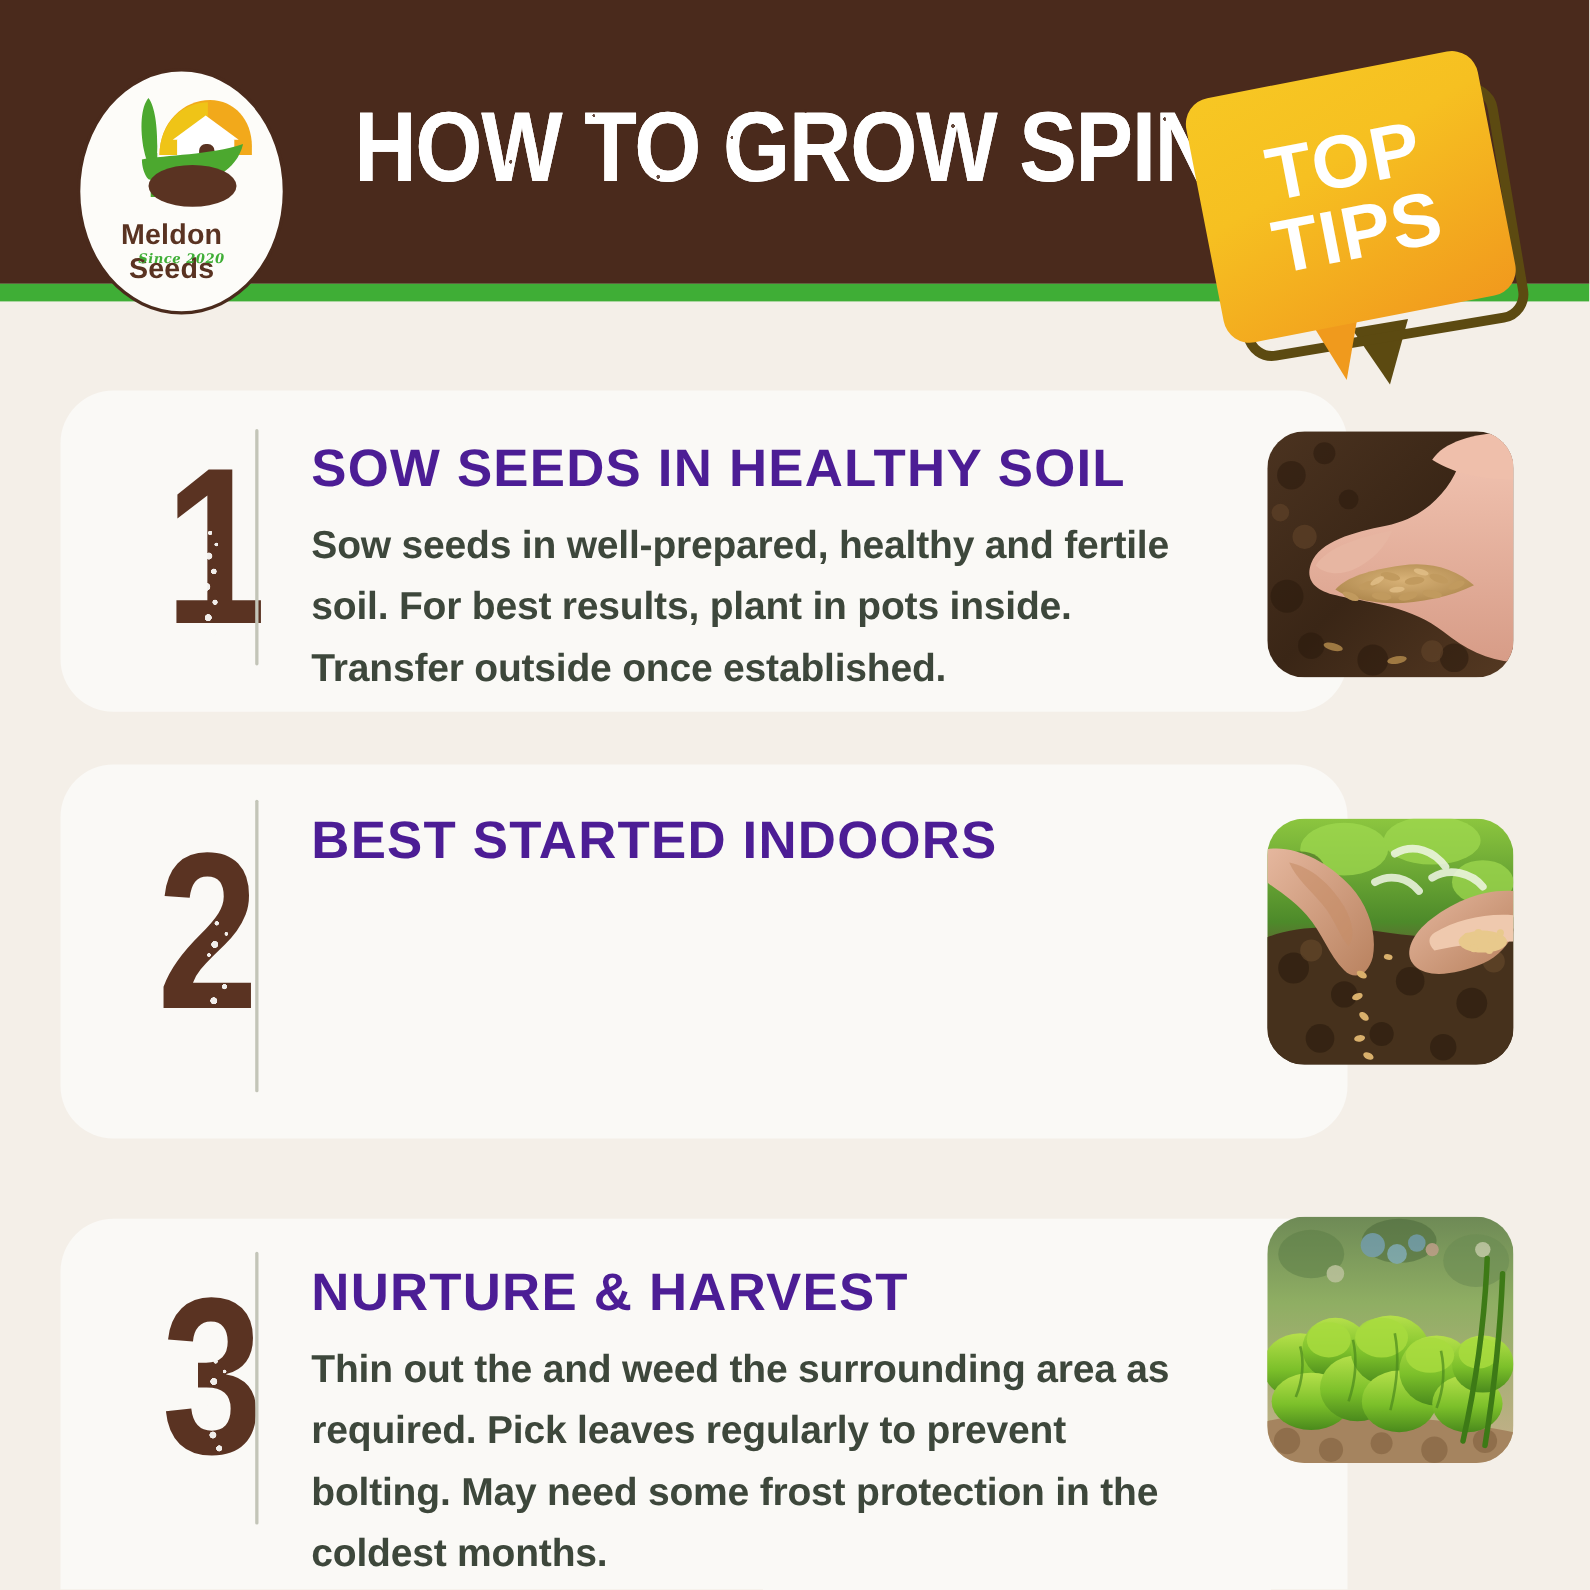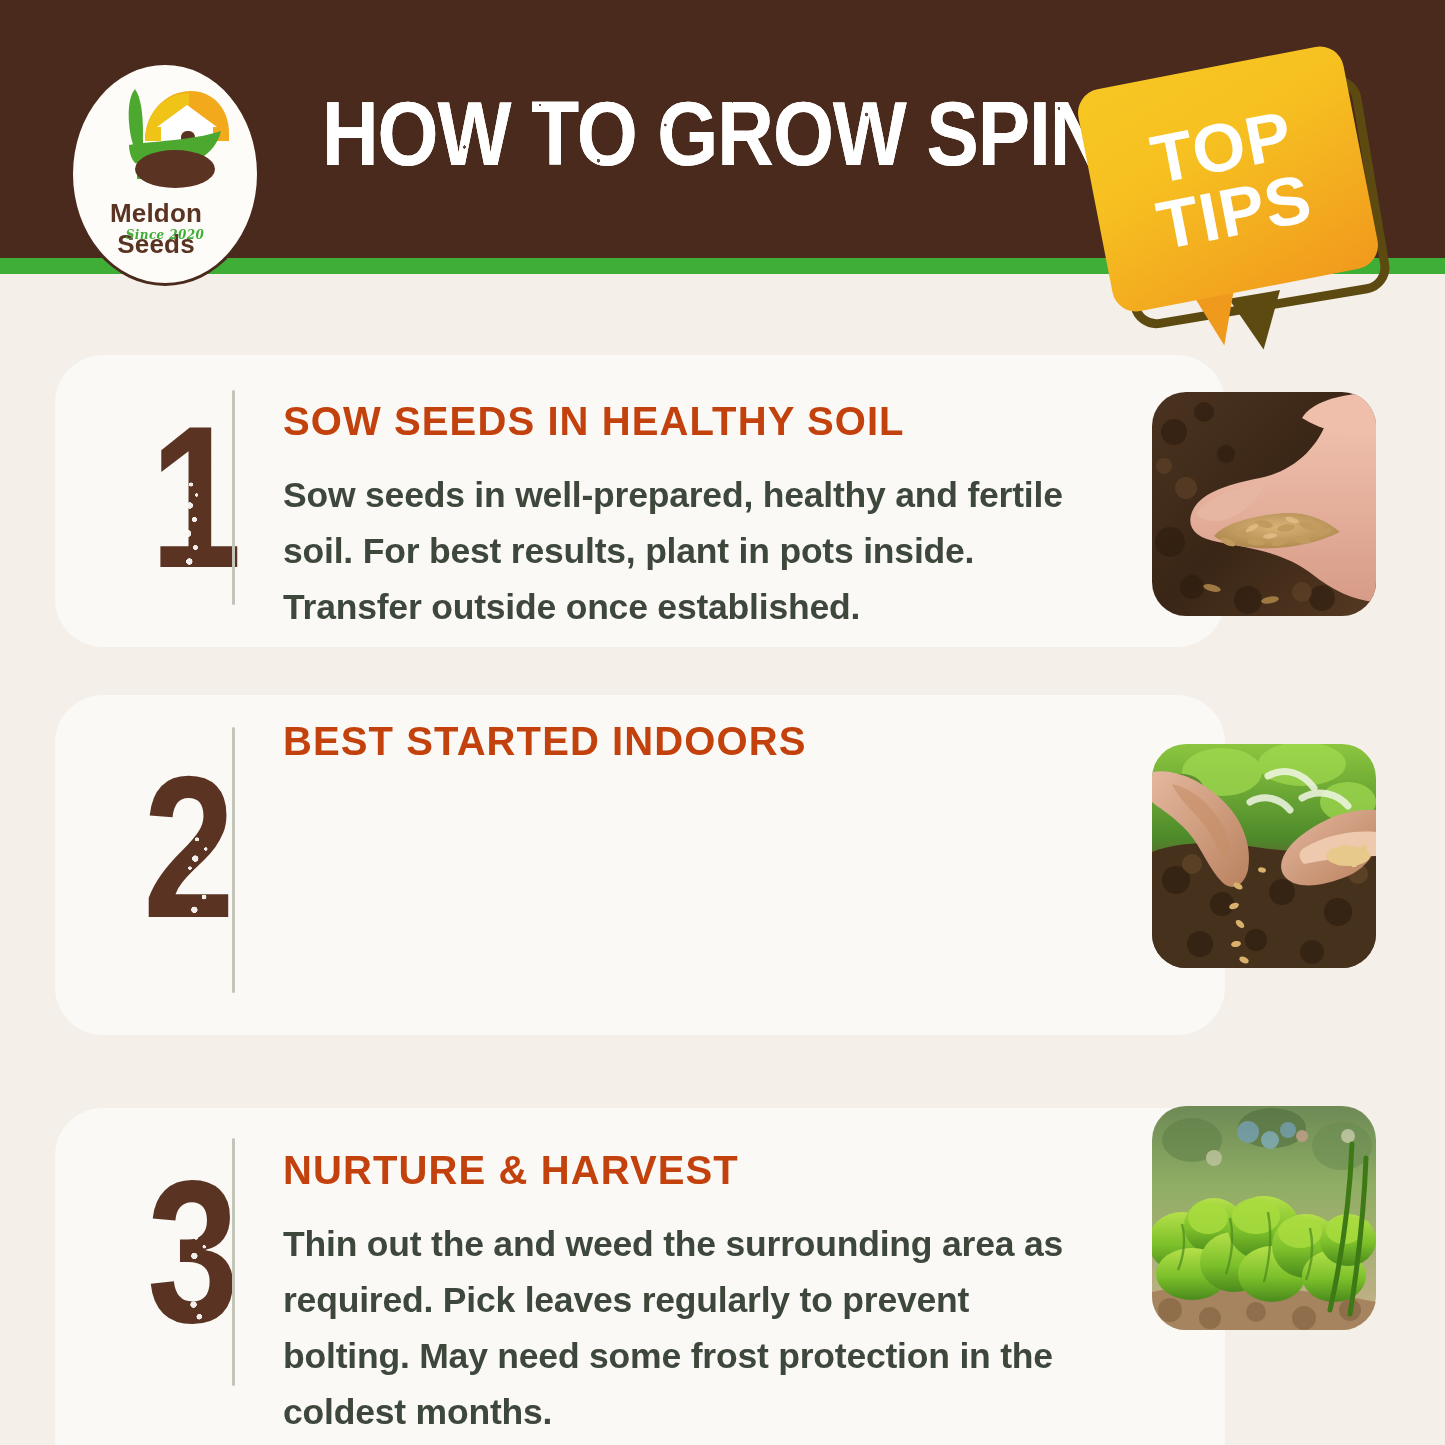--- a/index.html
+++ b/index.html
@@ -192,23 +192,23 @@
 
   .divider{
     position:absolute;
     width:3px;
     background:#C3C5B8;
     border-radius:2px;
   }
 
   .step-head{
     position:absolute;
-    color:#c2410c;
+    color:#4c1d95;
     font-weight:bold;
-    font-size:40px;
+    font-size:48px;
     letter-spacing:1.1px;
     white-space:nowrap;
   }
   .step-body{
     position:absolute;
     color:#3D473B;
     font-weight:bold;
     font-size:35.5px;
     line-height:56px;
     letter-spacing:-.2px;
@@ -337,21 +337,21 @@
         <ellipse cx="60" cy="196" rx="9" ry="3.4" transform="rotate(14 60 196)"></ellipse>
         <ellipse cx="118" cy="208" rx="9" ry="3.4" transform="rotate(-10 118 208)"></ellipse>
       </g>
     </svg>
   </div>
 
   <div class="card" id="card2">
     <div class="num" id="num2" style="top:50px;">2</div>
     <div class="num-speck" style="left:98px; top:90px; width:88px; height:160px;"></div>
     <div class="divider" style="left:177px; top:32px; height:266px;"></div>
-    <div class="step-head" style="left:228px; top:24px;">BEST STARTED INDOORS</div>
+    <div class="step-head" style="left:228px; top:42px;">BEST STARTED INDOORS</div>
   </div>
 
   <div class="photo" id="photo2">
     <svg class="ph-svg" viewBox="0 0 224 224">
       <defs>
         <linearGradient id="bg2" x1="0" y1="0" x2="0" y2="1">
           <stop offset="0" stop-color="#8CC63F"></stop>
             <stop offset=".42" stop-color="#4D8A2A"></stop>
             <stop offset=".58" stop-color="#6A5436"></stop>
             <stop offset="1" stop-color="#3C2A18"></stop>

